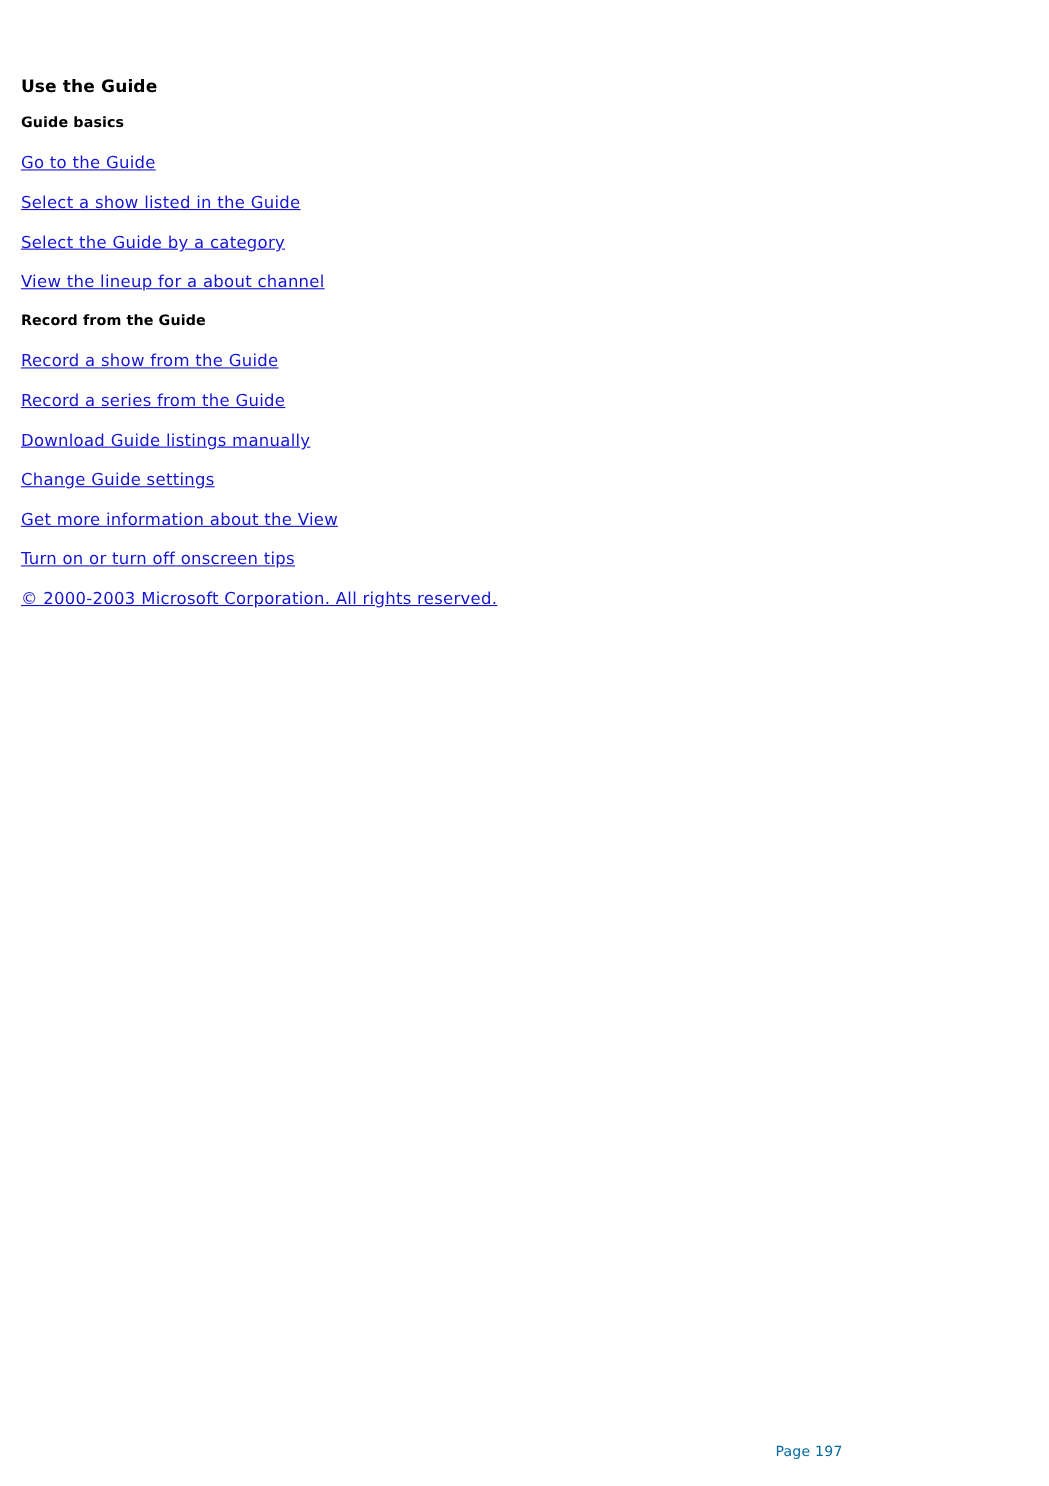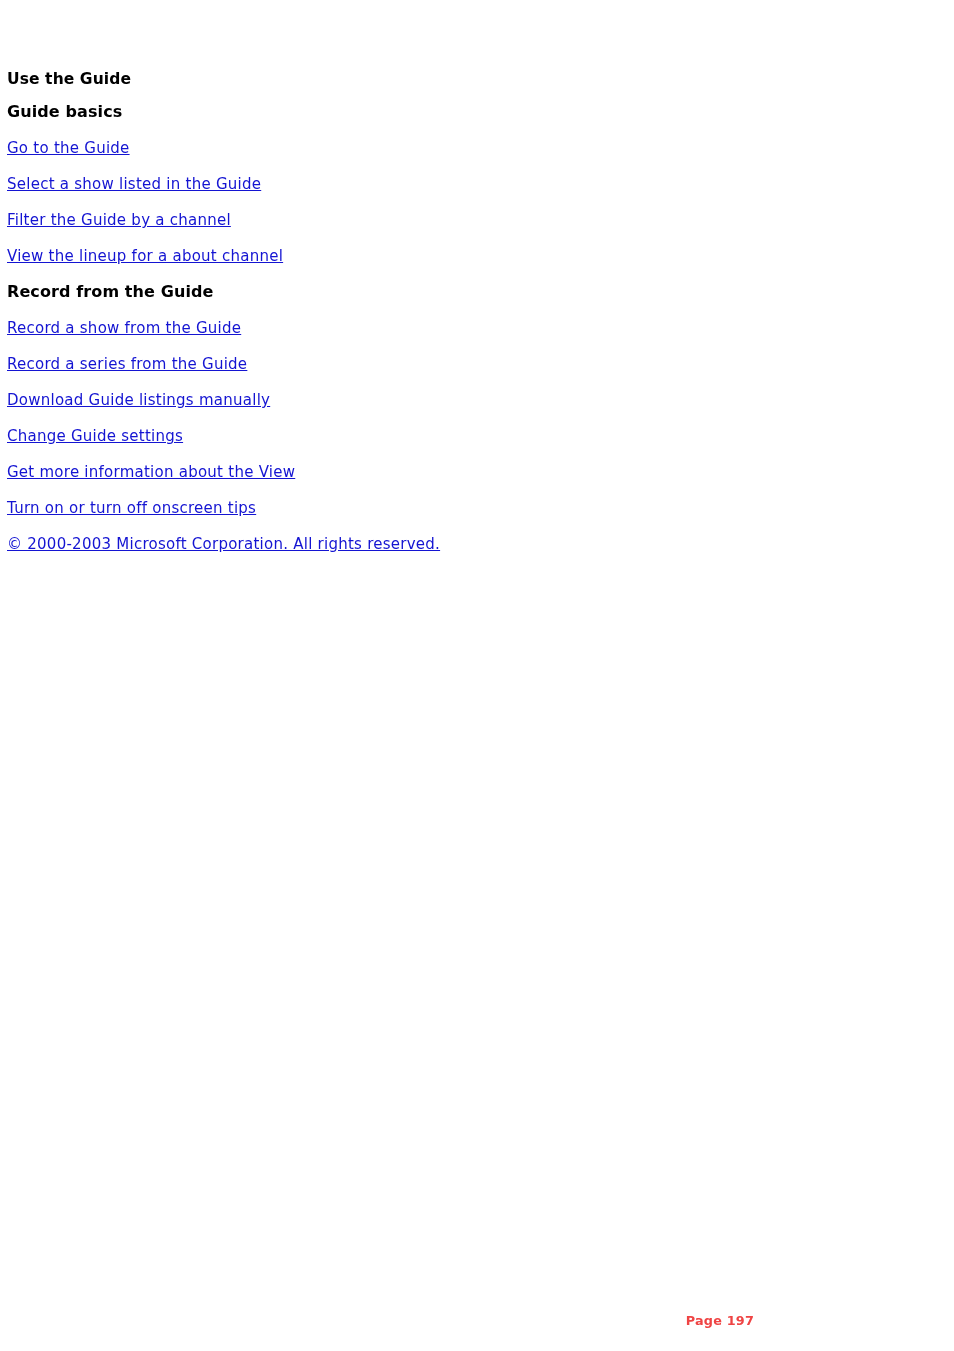--- a/index.html
+++ b/index.html
@@ -10,41 +10,41 @@
   body {
     width: 954px;
     height: 1351px;
     position: relative;
     font-family: "DejaVu Sans", "Liberation Sans", sans-serif;
     color: #000000;
     overflow: hidden;
   }
   .page {
     position: absolute;
-    left: 0;
+    left: 12px;
     top: 0;
     width: 760px;
     height: 1351px;
   }
   .content {
     position: absolute;
     left: 7px;
     top: 70px;
     width: 900px;
   }
   .doc-title {
     font-size: 15.5px;
     font-weight: bold;
     line-height: 19px;
     margin: 0 0 0 0;
     letter-spacing: 0.1px;
     color: #000000;
   }
   .section-heading {
-    font-size: 16px;
+    font-size: 13px;
     font-weight: bold;
     line-height: 16px;
     color: #000000;
     letter-spacing: 0.1px;
   }
   .link-row {
     font-size: 12.8px;
     line-height: 16px;
   }
   a.doc-link {
@@ -57,23 +57,23 @@
   
   .blk { height: 36px; }
   .blk-title { height: 34px; }
   .blk-tight { height: 31px; }
 
   .footer {
     position: absolute;
     right: 6px;
     top: 1313px;
     font-size: 12.8px;
-    font-weight: bold;
+    font-weight: normal;
     letter-spacing: 0.2px;
-    color: #ef4444;
+    color: #0369a1;
     text-align: left;
   }
 </style>
 </head>
 <body>
 
 <div class="page">
 
   <div class="content">
 
@@ -84,21 +84,21 @@
     <div class="blk">
       <div class="section-heading">Guide basics</div>
     </div>
     <div class="blk link-row">
       <a class="doc-link" href="#">Go to the Guide</a>
     </div>
     <div class="blk link-row">
       <a class="doc-link" href="#">Select a show listed in the Guide</a>
     </div>
     <div class="blk link-row">
-      <a class="doc-link" href="#">Filter the Guide by a channel</a>
+      <a class="doc-link" href="#">Select the Guide by a category</a>
     </div>
     <div class="blk link-row">
       <a class="doc-link" href="#">View the lineup for a about channel</a>
     </div>
 
     <div class="blk">
       <div class="section-heading">Record from the Guide</div>
     </div>
     <div class="blk link-row">
       <a class="doc-link" href="#">Record a show from the Guide</a>

